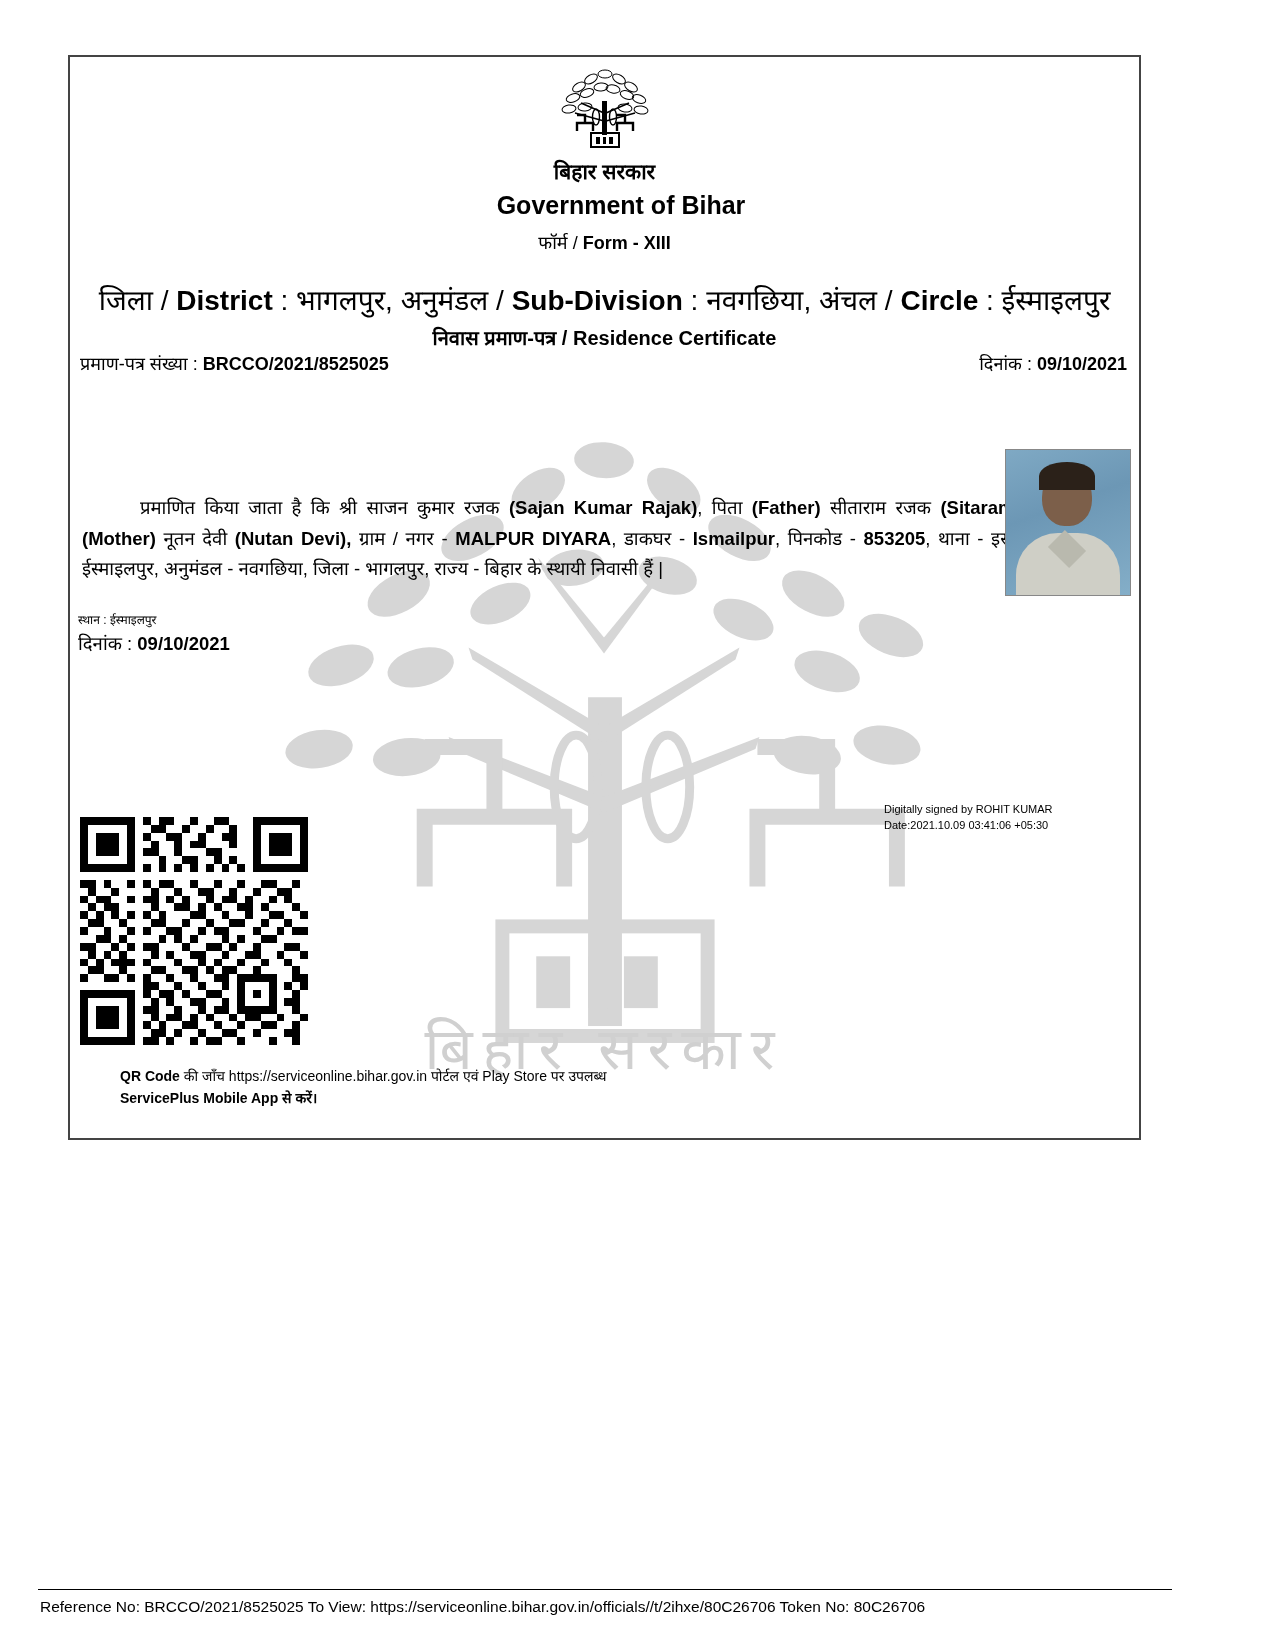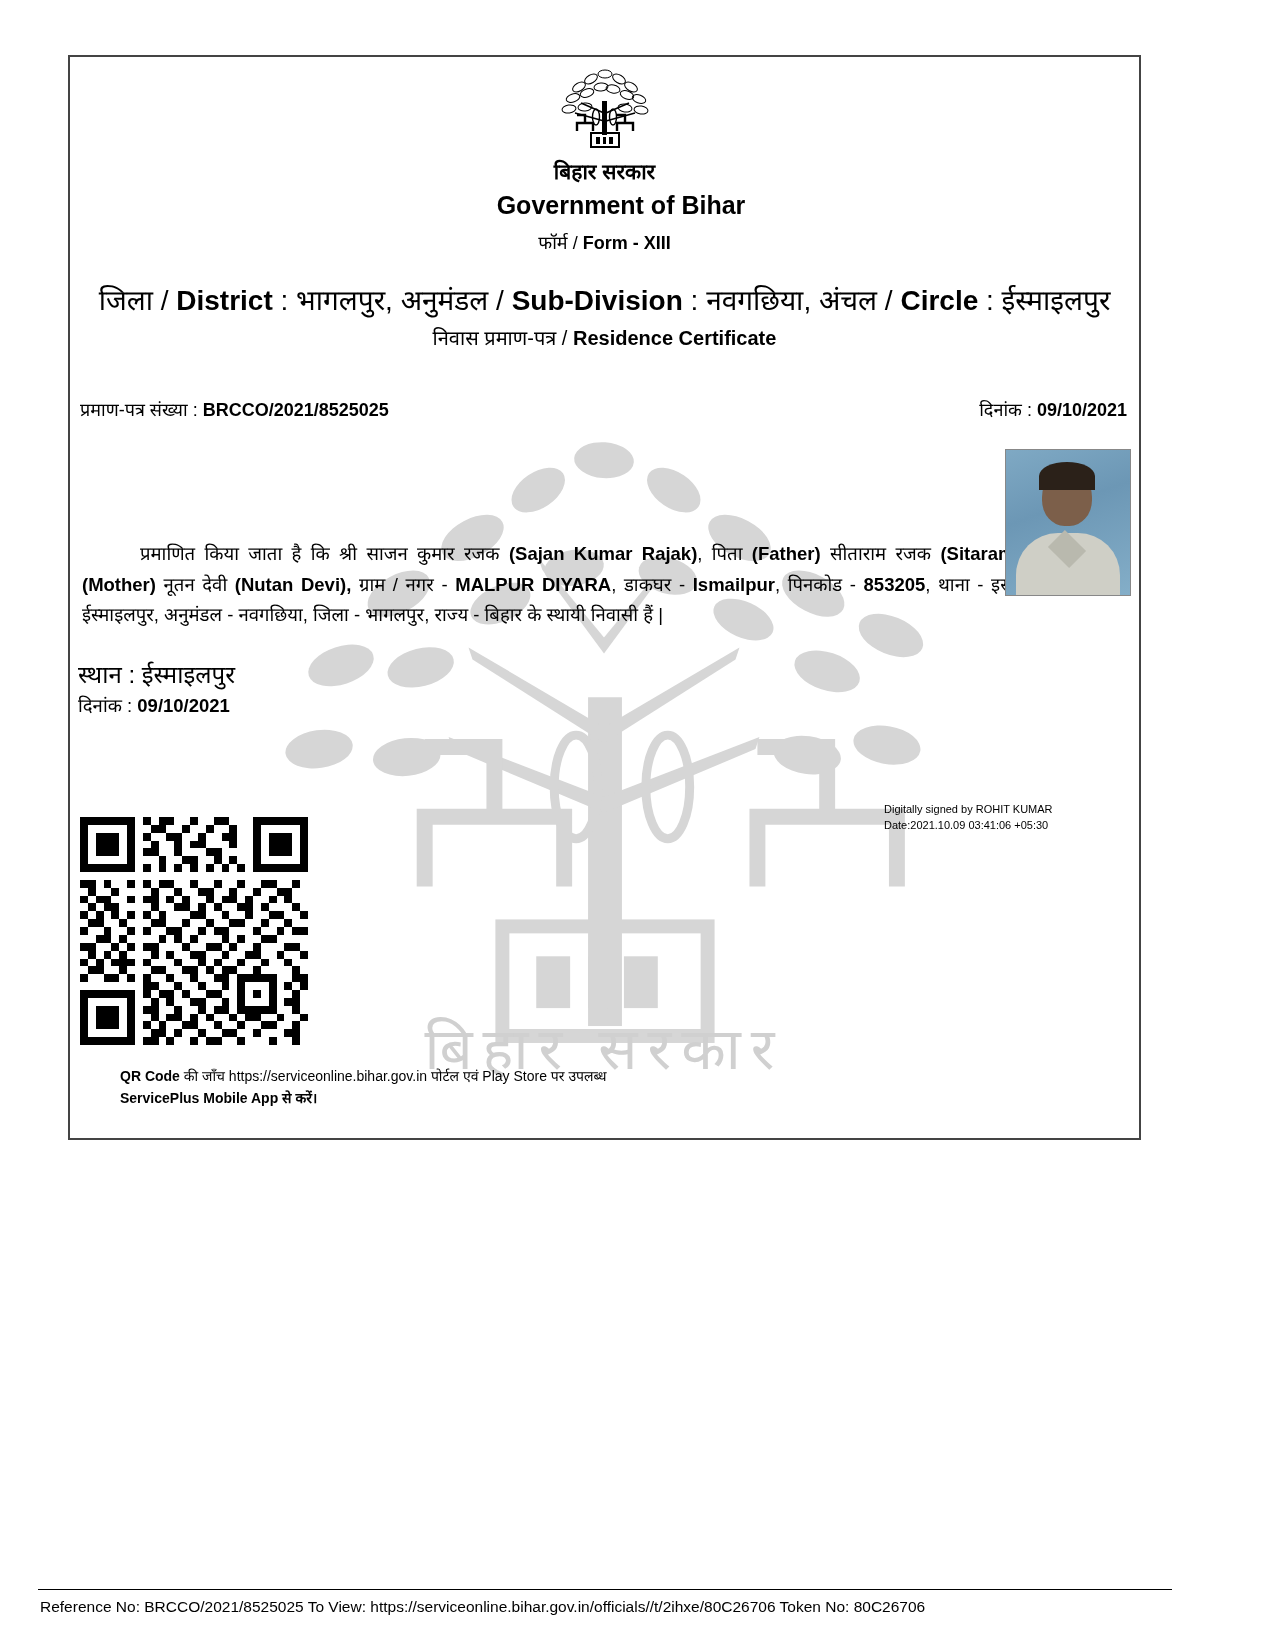--- a/index.html
+++ b/index.html
@@ -90,25 +90,25 @@
   .district-line {
     text-align: center;
     font-size: 28px;
     margin-top: 26px;
     line-height: 1.5;
   }
   .cert-type {
     text-align: center;
     font-size: 20px;
     margin-top: 2px;
+    font-weight: bold;
   }
 
   
   .num-row {
-    margin-top: 46px;
     padding: 0 12px 0 10px;
     display: flex;
     justify-content: space-between;
     font-size: 18px;
     gap: 48px;
   }
   .num-row .bold { font-weight: bold; }
 
   
   .photo {
@@ -164,21 +164,21 @@
     margin: 118px 14px 0 12px;
     font-size: 18.5px;
     line-height: 1.65;
     text-align: justify;
     text-indent: 58px;
   }
   .body-para b { font-weight: bold; }
 
   .place-line {
     margin: 26px 0 0 8px;
-    font-size: 24px;
+    font-size: 12px;
   }
   .date-line {
     margin: 2px 0 0 8px;
     font-size: 18.5px;
   }
   .place-line b, .date-line b { font-weight: bold; }
 
   
   .qr {
     position: absolute;

